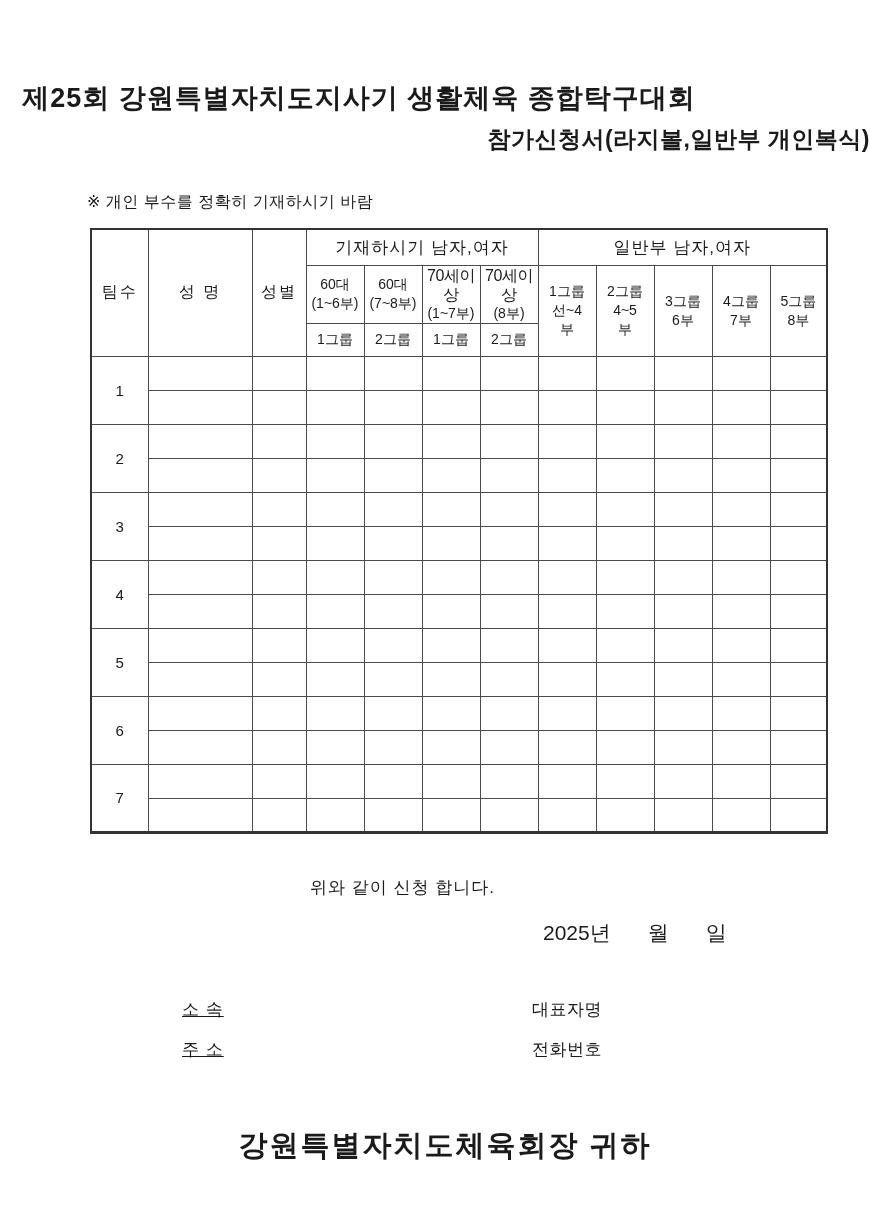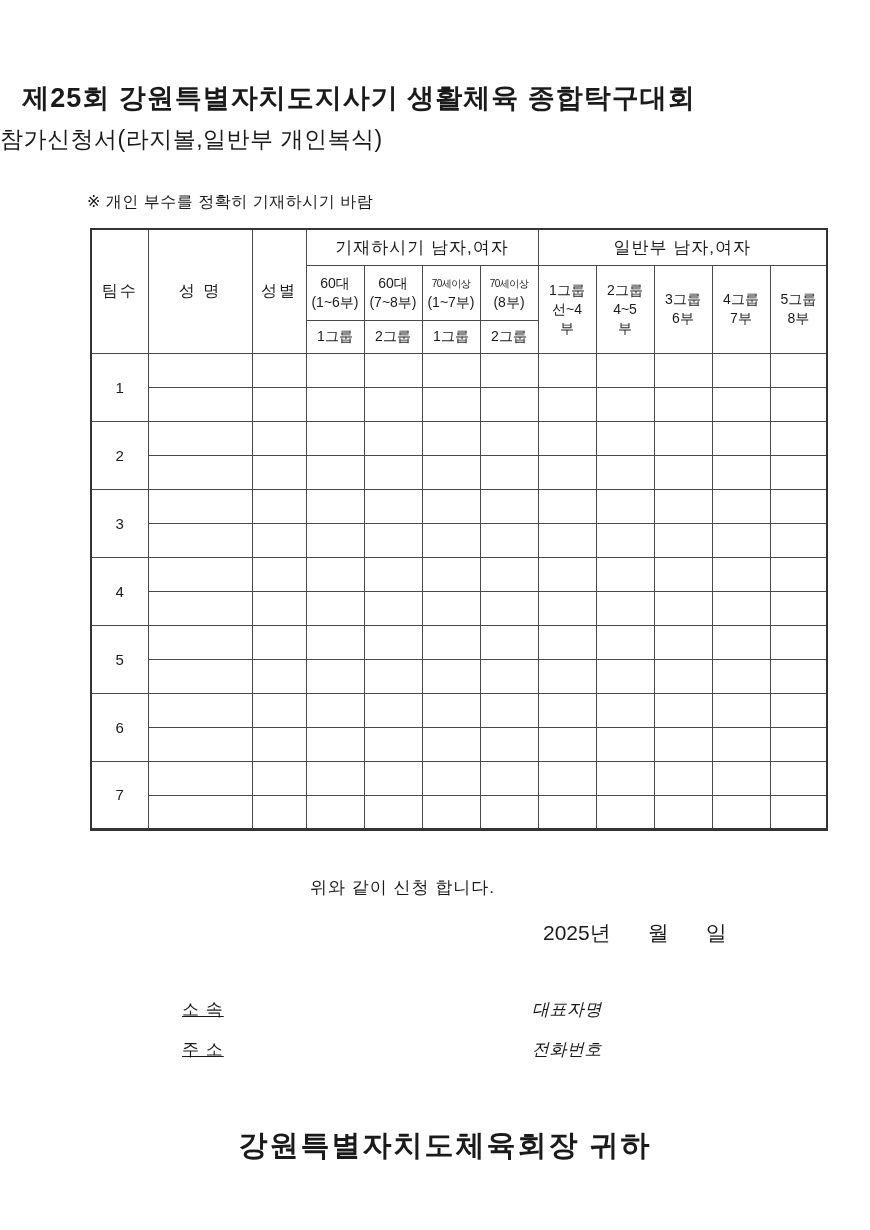--- a/index.html
+++ b/index.html
@@ -10,58 +10,58 @@
     color: #1a1a1a;
     font-family: "Liberation Sans", "DejaVu Sans", sans-serif;
   }
   .doc-title {
     position: absolute; top: 80px; left: 0; width: 718px;
     text-align: center; font-size: 27px; font-weight: bold;
     letter-spacing: 1px; white-space: nowrap;
   }
   .doc-subtitle {
     position: absolute; top: 124px; left: 0; width: 870px;
-    text-align: left; font-size: 23px; font-weight: normal;
+    text-align: right; font-size: 23px; font-weight: bold;
     letter-spacing: 0.5px; white-space: nowrap;
   }
   .doc-note {
     position: absolute; top: 192px; left: 87px;
     font-size: 16px; letter-spacing: 0.5px; white-space: nowrap;
   }
   table.app {
     position: absolute; top: 228px; left: 90px;
     width: 736px; table-layout: fixed; border-collapse: collapse;
     border: 2px solid #333333; border-bottom-width: 3px;
   }
   table.app th, table.app td {
     border: 1px solid #4a4a4a;
     text-align: center; vertical-align: middle;
     padding: 0; overflow: hidden;
     font-weight: normal;
   }
   th.col-th { font-size: 16px; letter-spacing: 2px; }
   th.group-th { height: 36px; font-size: 17px; letter-spacing: 1px; }
   th.sub-th { height: 55px; font-size: 14px; line-height: 19px; margin-left: 32px; }
-  th.sub-th .narrow { font-size: 10px; letter-spacing: -0.5px; }
+  th.sub-th .narrow { font-size: 16px; letter-spacing: -0.5px; }
   th.gen-th { font-size: 14px; line-height: 19px; }
   th.gen-th div:empty { display: none; }
   th.grp-th { height: 33px; font-size: 14px; }
   tbody td { height: 34px; background: #ffffff; }
   td.team-cell { font-size: 15px; }
   .closing-statement {
     position: absolute; top: 876px; left: 310px;
     font-size: 17px; letter-spacing: 1px; white-space: nowrap;
   }
   .date-line {
     position: absolute; top: 919px; left: 543px;
     display: flex; gap: 37px; font-size: 21px; white-space: nowrap;
   }
   .field-row { position: absolute; left: 0; width: 870px; font-size: 17px; }
   .field-row .left-label  { position: absolute; left: 182px; white-space: nowrap; letter-spacing: 1px; text-decoration: underline; }
-  .field-row .right-label { position: absolute; left: 532px; white-space: nowrap; letter-spacing: 0.5px; font-style: italic; }
+  .field-row .right-label { position: absolute; left: 532px; white-space: nowrap; letter-spacing: 0.5px; }
   .field-row-1 { top: 998px; }
   .field-row-2 { top: 1038px; }
   .recipient {
     position: absolute; top: 1126px; left: 20px; width: 850px;
     text-align: center; font-size: 29px; font-weight: bold;
     letter-spacing: 2px; white-space: nowrap;
   }
 </style>
 </head>
 <body>

